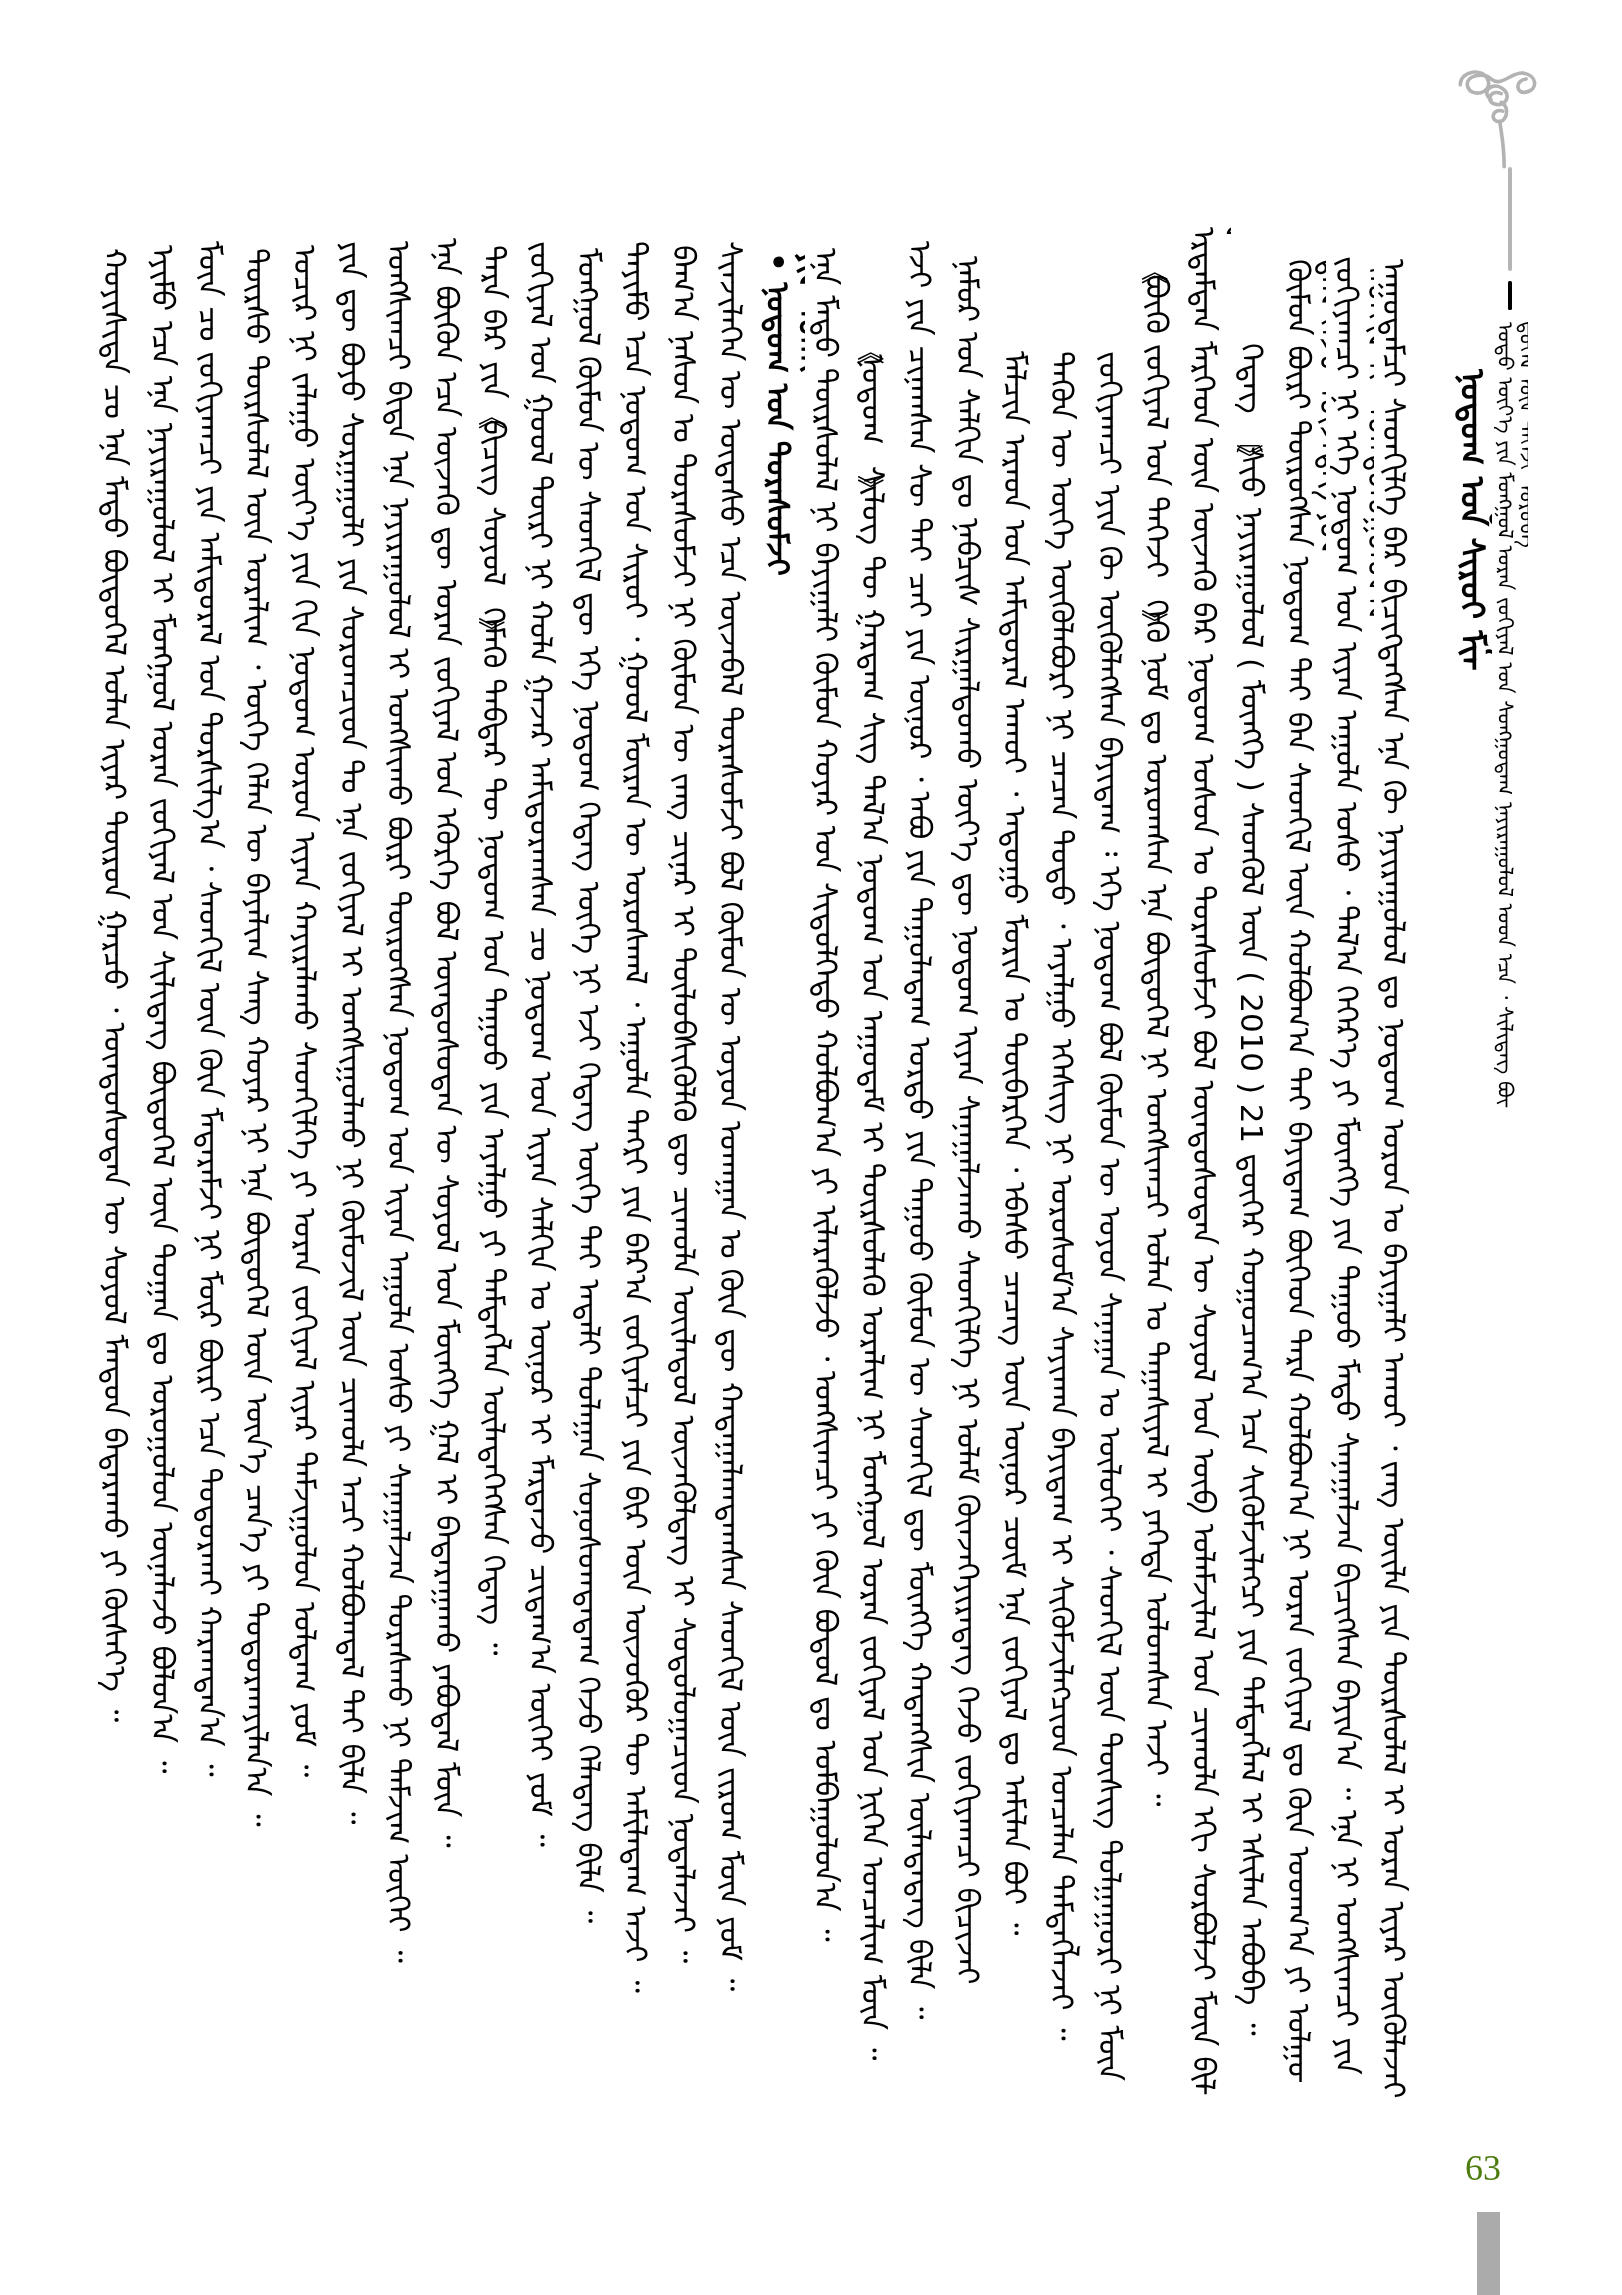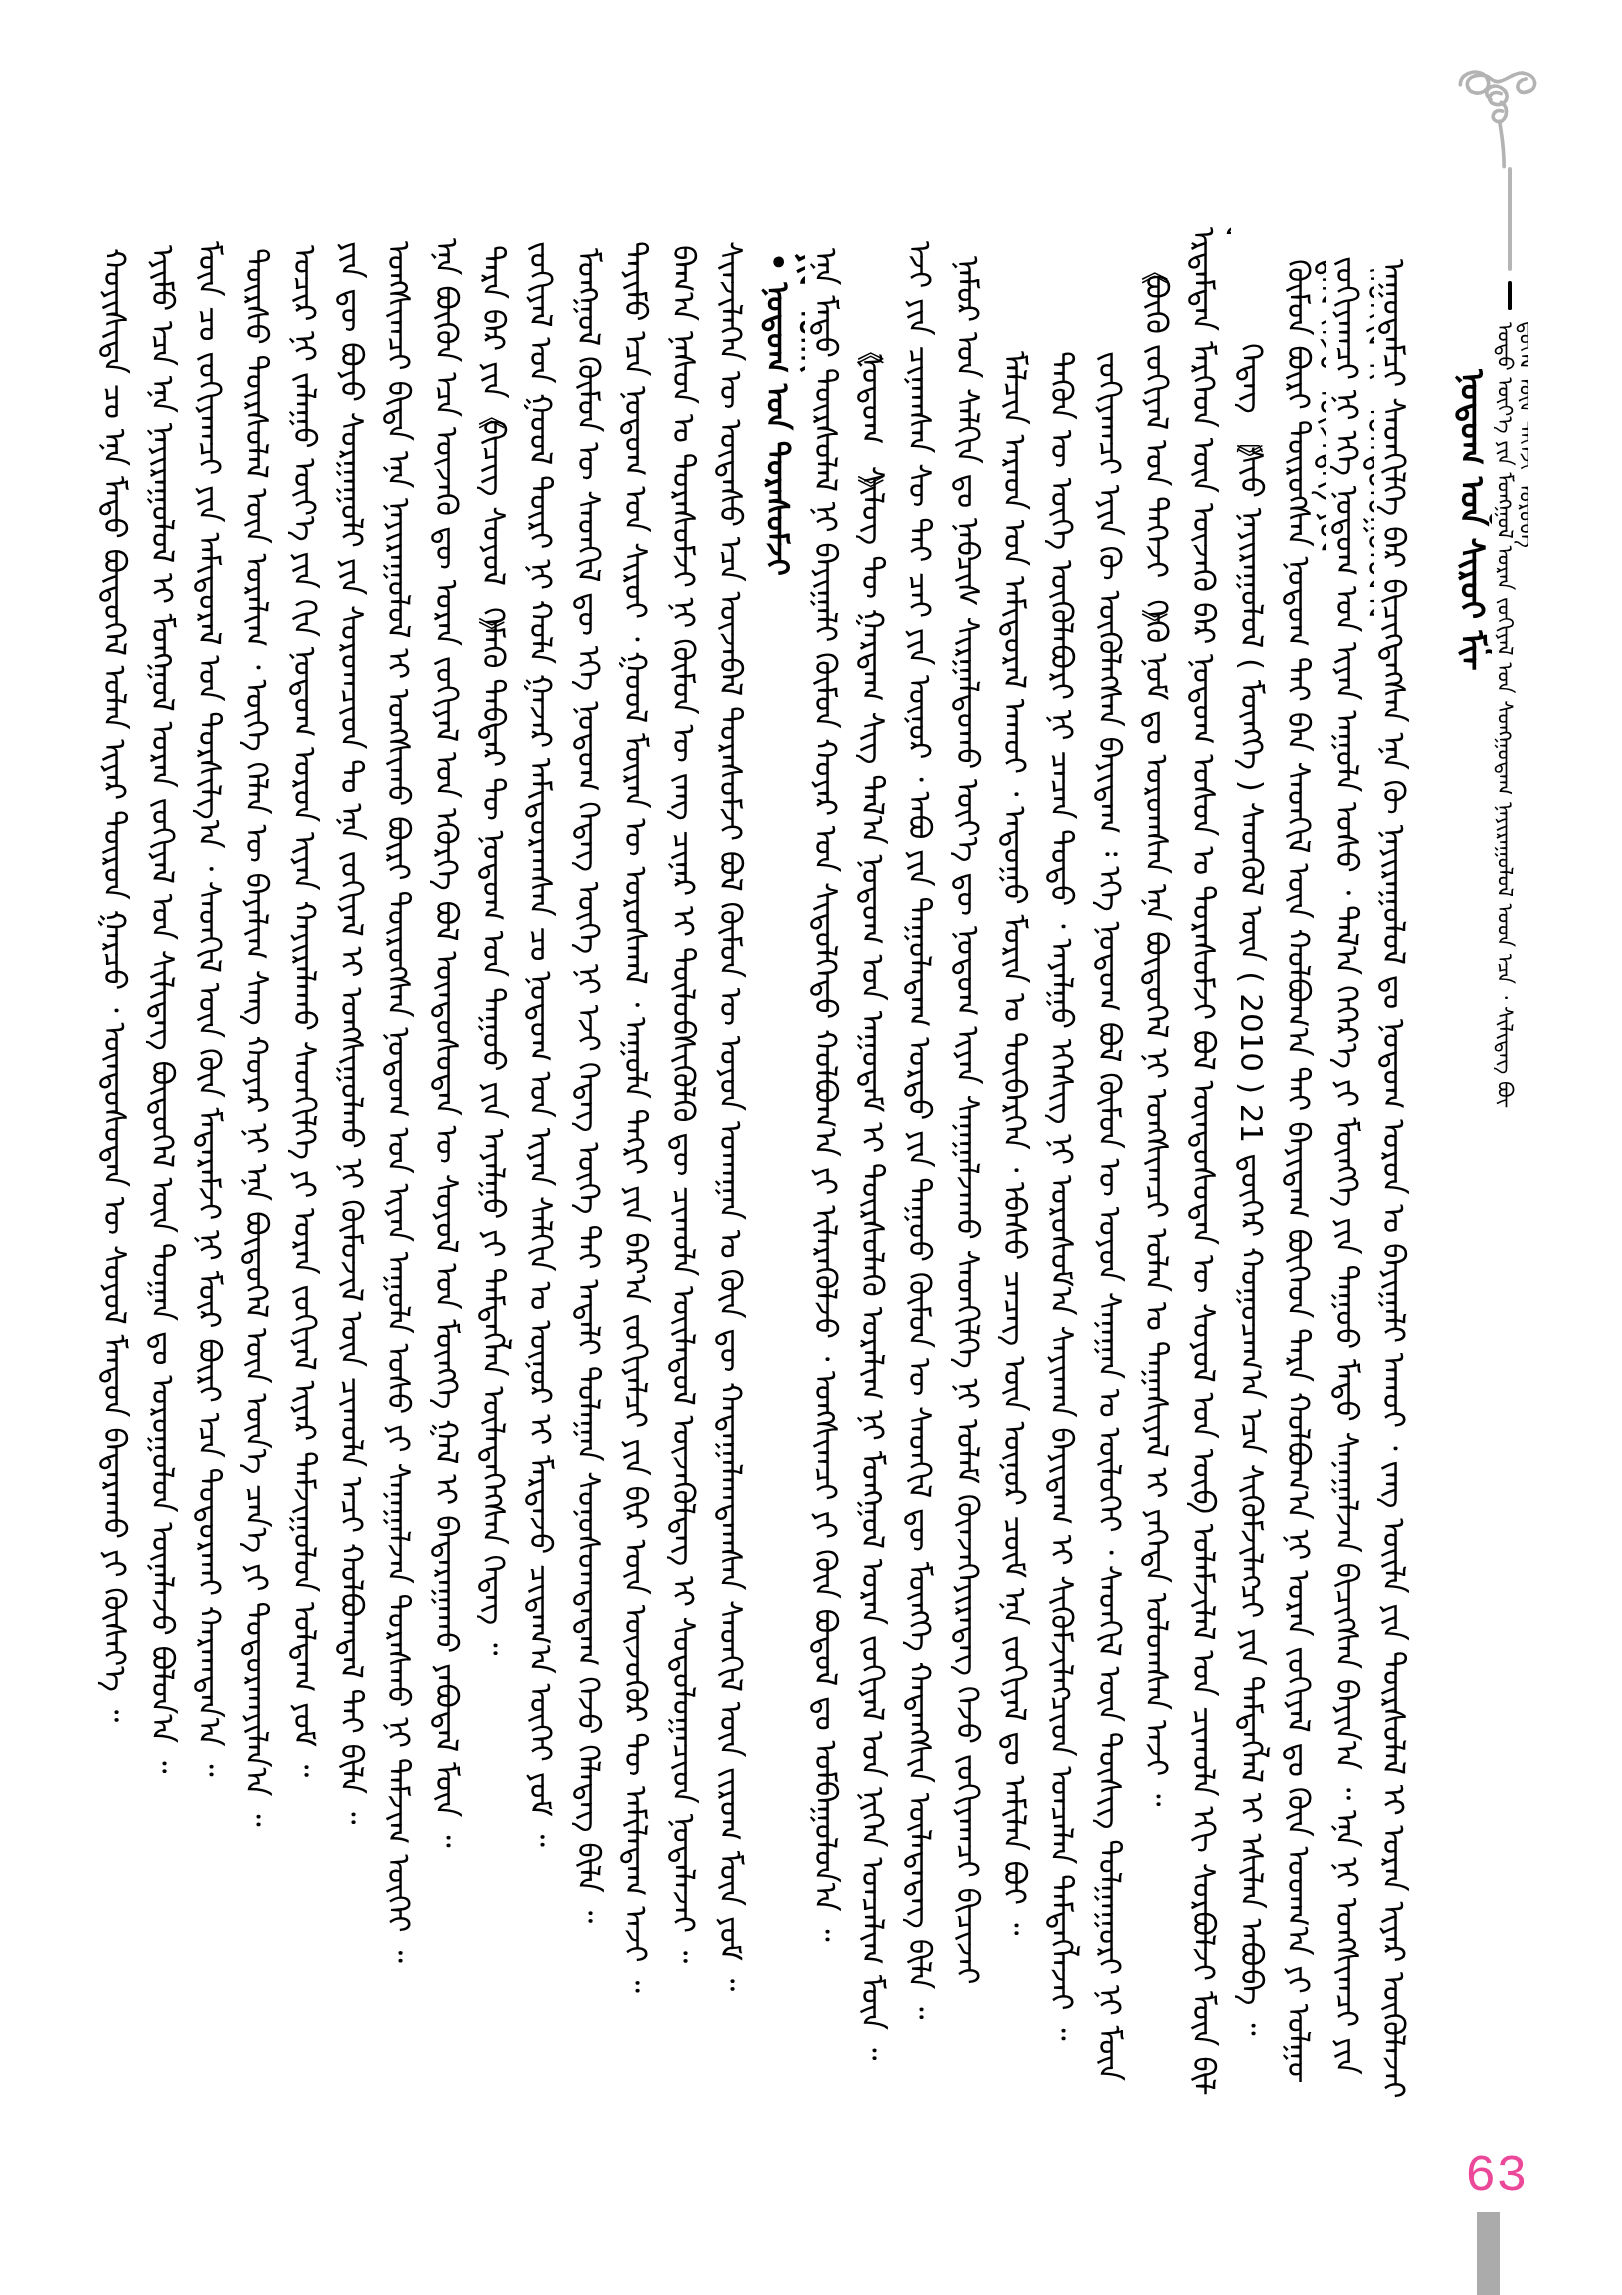--- a/index.html
+++ b/index.html
@@ -48,23 +48,23 @@
     position:absolute;
     width:3.7px;background:#b5b5b5;
     border-radius:2.2px;
   }
   .footer-bar{
     position:absolute;
     background:#ababab;
   }
   .page-number{
     position:absolute;
-    font-family:Liberation Mono, monospace;
-    font-size:52px;
-    color:#ec4899;
+    font-family:Liberation Serif, serif;
+    font-size:36px;
+    color:#4d7c0f;
   }
   .ornament{position:absolute;}
 </style>
 </head>
 <body>
 
 <div class="page">
 
   <div class="ornament" style="left:1453px;top:57px;width:95px;height:117px;">
     <svg width="95" height="117" viewBox="0 0 130 160" fill="none" xmlns="http://www.w3.org/2000/svg">

